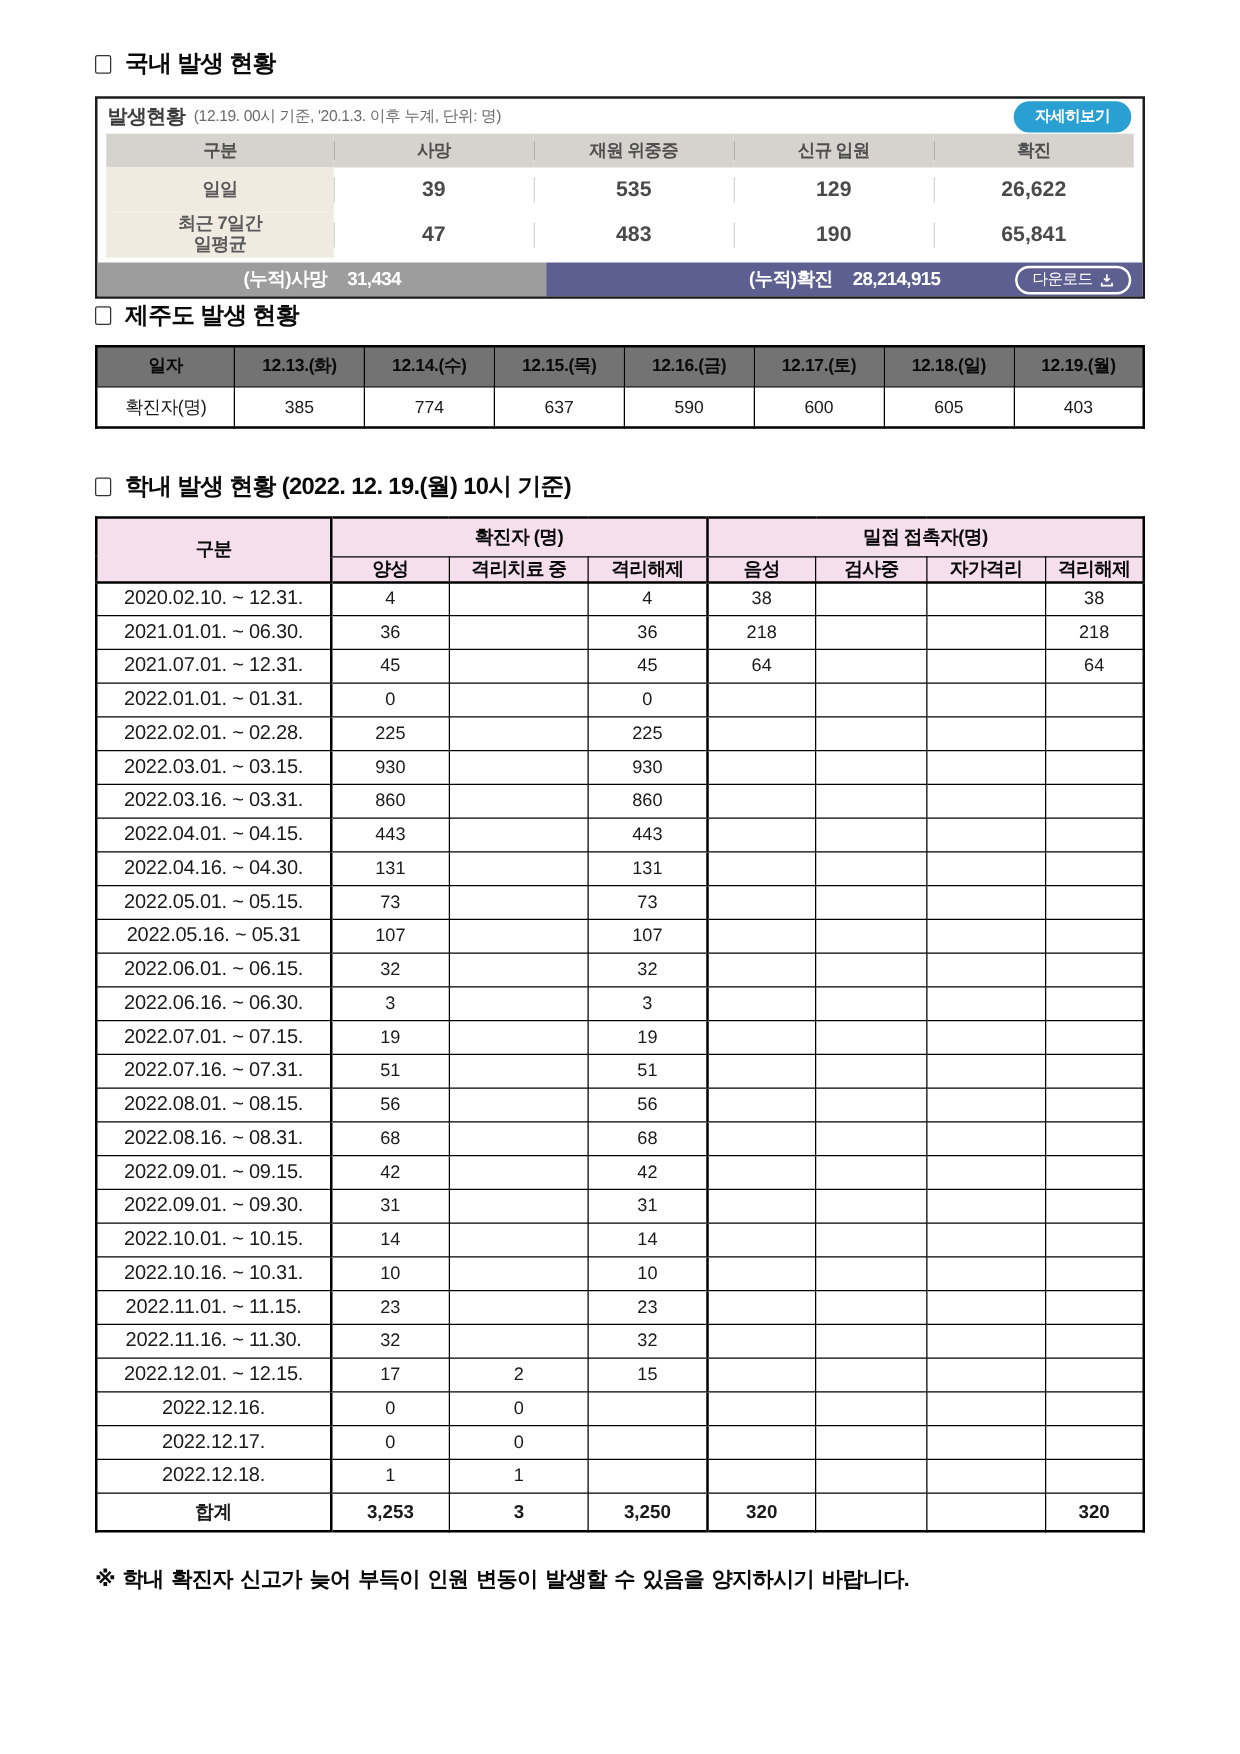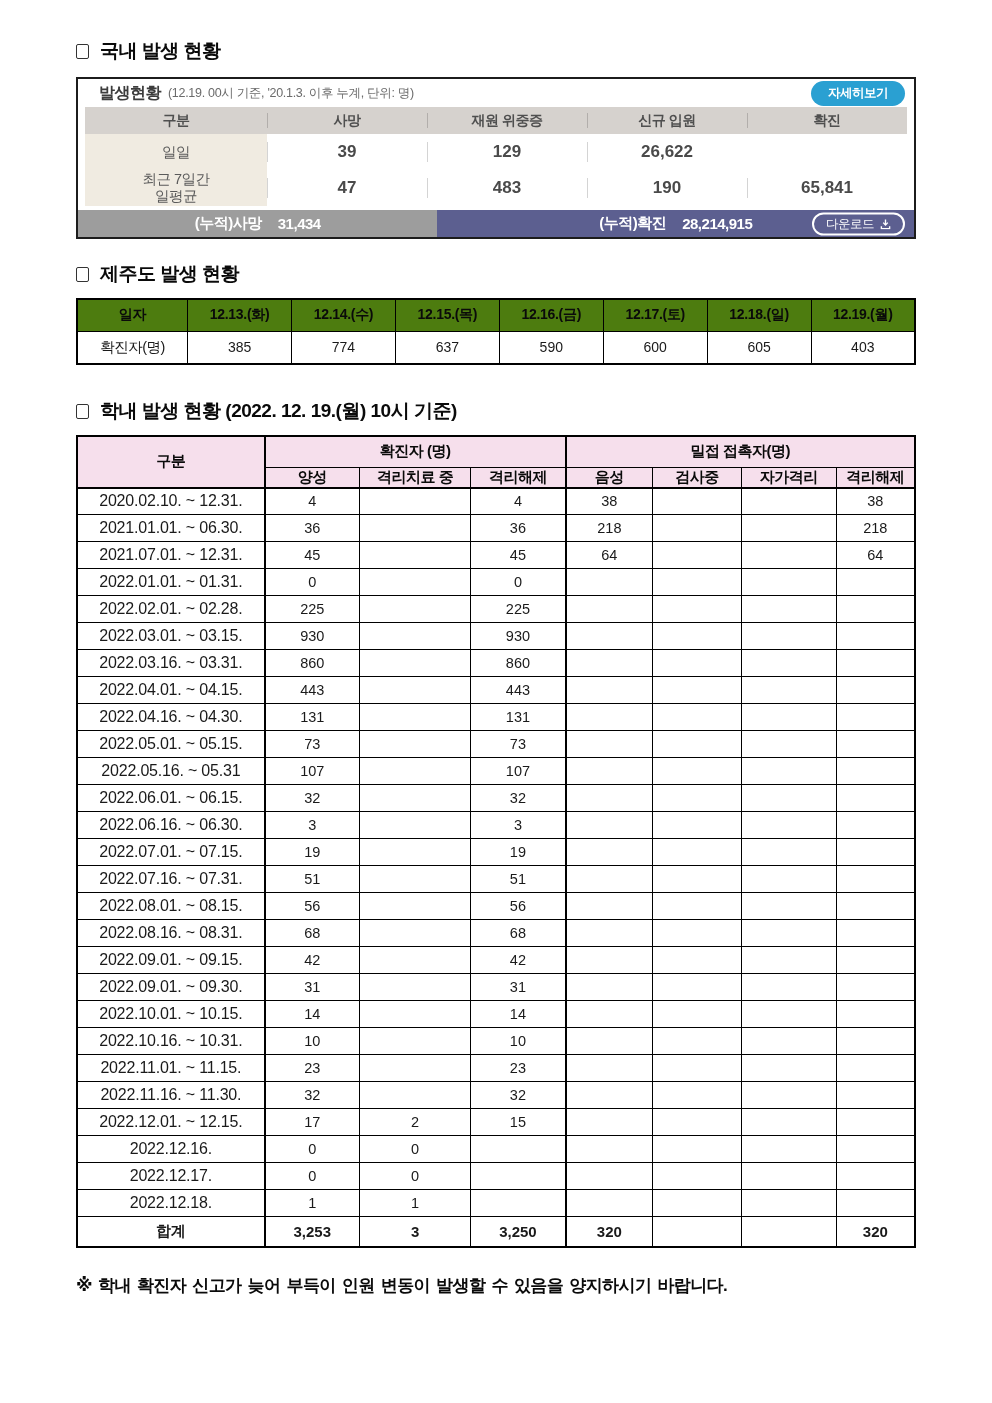--- a/index.html
+++ b/index.html
@@ -21,21 +21,21 @@
   .checkbox {
     width:13px; height:15px; border:1.6px solid #333;
     border-radius:2px; flex:0 0 auto; background:#fff;
   }
 
   
   .card {
     margin-top:13px; border:2px solid #1c1c1c; background:#fff;
   }
   .card-head {
-    display:flex; align-items:center; padding:4px 9px 3px 21px; height:28px;
+    display:flex; align-items:center; padding:4px 9px 3px 8px; height:28px;
   }
   .card-title { font-size:16px; font-weight:bold; color:#3c3c3c; letter-spacing:-0.5px; }
   .card-subtitle { font-size:12.5px; color:#6b6b6b; margin-left:7px; letter-spacing:-0.3px; }
   .detail-btn {
     margin-left:auto; border:none; cursor:pointer;
     background:#2aa0d2; color:#fff; font-weight:bold; font-size:12.5px;
     padding:4px 17px; border-radius:14px; letter-spacing:-0.5px;
     font-family:inherit;
   }
   .t1-table { margin:0 7px 4px 7px; }
@@ -47,21 +47,21 @@
   .t1-cell + .t1-cell::before {
     content:""; position:absolute; left:0; top:22%; height:56%; width:1px;
     background:rgba(0,0,0,0.17);
   }
   .t1-hrow .t1-cell {
     background:#d6d2ce; height:27px; font-size:14px; font-weight:bold; color:#4f4f4f;
     letter-spacing:-0.5px;
   }
   .t1-drow .t1-cell { height:36px; font-size:17px; font-weight:bold; color:#4a4a4a; }
   .t1-drow .t1-label {
-    background:#f0ebe1; font-size:14.5px; font-weight:normal; color:#5a5a5a;
+    background:#f0ebe1; font-size:14.5px; font-weight:bold; color:#5a5a5a;
     white-space:pre-line; line-height:1.15; letter-spacing:-0.5px;
   }
   .t1-footer { display:flex; height:27px; }
   .t1-f-left {
     width:43%; background:#9d9d9d; color:#fff; font-weight:bold; font-size:15px;
     display:flex; align-items:center; justify-content:center; gap:16px;
     letter-spacing:-0.5px;
   }
   .t1-f-right {
     flex:1; background:#5c5f90; color:#fff; font-weight:bold; font-size:15px;
@@ -70,26 +70,26 @@
   }
   .download-btn {
     position:absolute; right:9px; top:50%; transform:translateY(-50%);
     background:transparent; border:2px solid #fff; border-radius:13px;
     color:#fff; font-weight:normal; font-size:12.5px; padding:1px 12px;
     display:flex; align-items:center; gap:6px; cursor:pointer; letter-spacing:-0.5px;
     font-family:inherit;
   }
 
   
-  .jeju-section { margin-top:22px; }
+  .jeju-section { }
   table { border-collapse:collapse; width:100%; table-layout:fixed; }
   .t2 { margin-top:11px; border:2px solid #000; }
   .t2 th, .t2 td { border:1px solid #000; text-align:center; vertical-align:middle; }
   .t2 th {
-    background:#4d7c0f; height:32px; font-size:14px; font-weight:bold; color:#0a0a0a;
+    background:#737373; height:32px; font-size:14px; font-weight:bold; color:#0a0a0a;
     letter-spacing:-0.3px;
   }
   .t2 td { height:33px; font-size:14px; font-weight:normal; color:#1a1a1a; }
   .t2 td.t2-label { font-size:14.5px; letter-spacing:-0.5px; }
 
   
   .campus-section { margin-top:33px; }
   .t3 { margin-top:11px; border:2px solid #000; }
   .t3 th, .t3 td { border:1px solid #000; text-align:center; vertical-align:middle; }
   .t3 thead th {
@@ -131,20 +131,21 @@
           <div class="t1-cell">구분</div>
           <div class="t1-cell">사망</div>
           <div class="t1-cell">재원 위중증</div>
           <div class="t1-cell">신규 입원</div>
           <div class="t1-cell">확진</div>
         </div>
       <div id="t1-body">
           <div class="t1-row t1-drow">
             <div class="t1-cell t1-label">일일</div>
             <div class="t1-cell">39</div>
+            <div class="t1-cell">535</div>
             <div class="t1-cell">129</div>
             <div class="t1-cell">26,622</div>
           </div>
           <div class="t1-row t1-drow">
             <div class="t1-cell t1-label">최근 7일간
 일평균</div>
             <div class="t1-cell">47</div>
             <div class="t1-cell">483</div>
             <div class="t1-cell">190</div>
             <div class="t1-cell">65,841</div>

